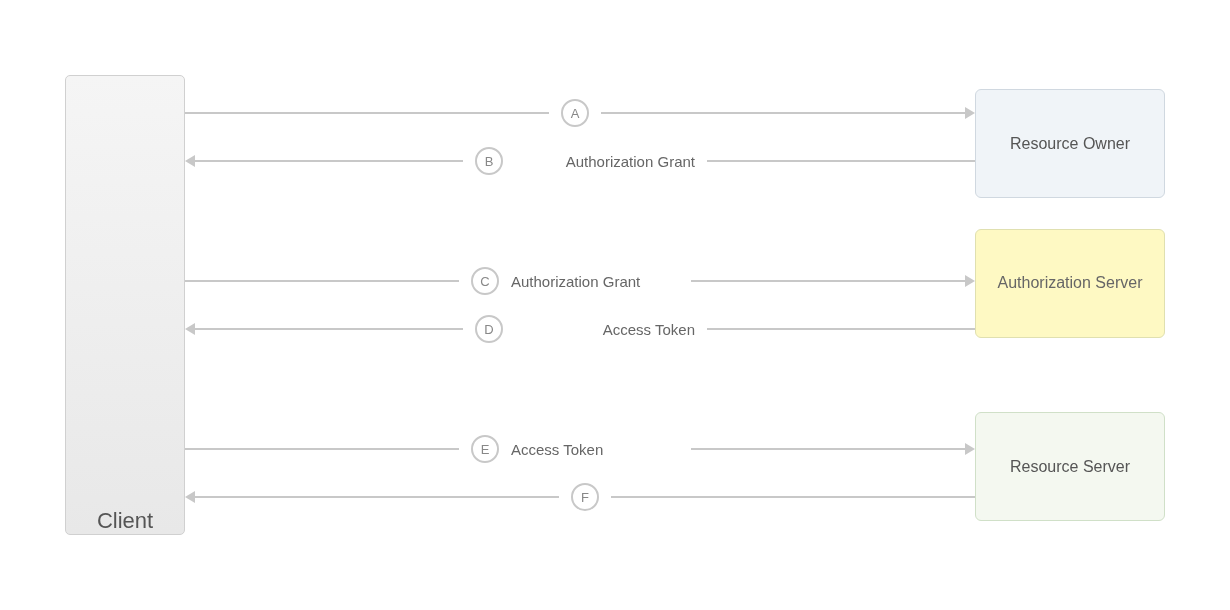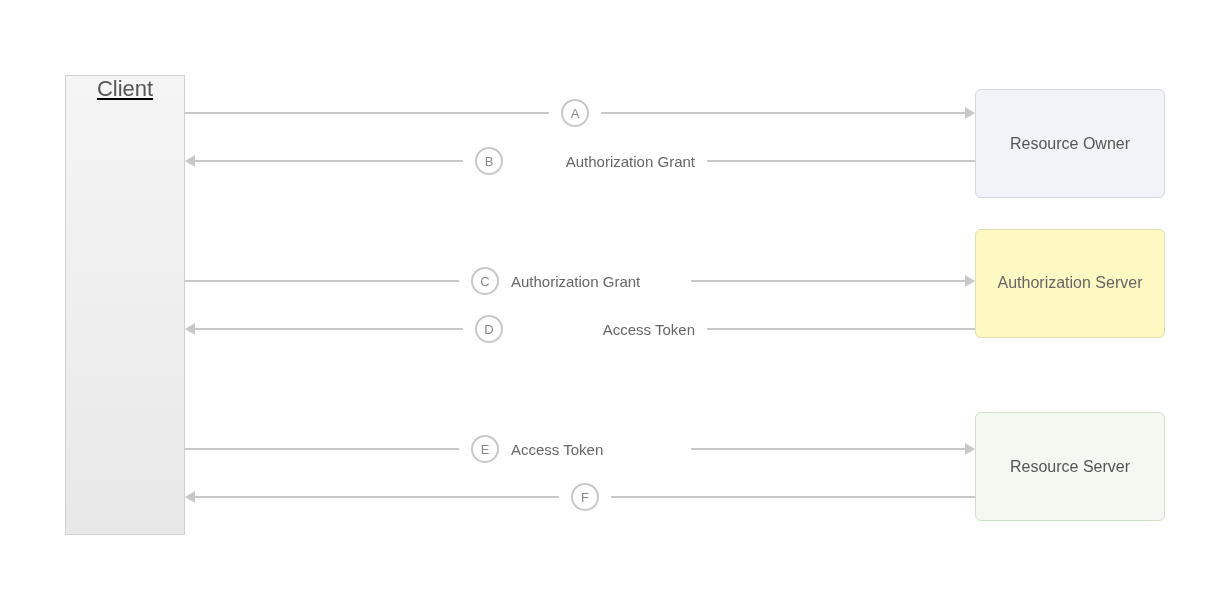--- a/index.html
+++ b/index.html
@@ -22,26 +22,25 @@
       height: 560px;
       position: relative;
     }
 
     
     .client-box {
       width: 120px;
       height: 460px;
       background: linear-gradient(to bottom, #f5f5f5, #e8e8e8);
       border: 1px solid #d0d0d0;
-      border-radius: 0;
-      display: flex;
-      align-items: flex-start;
+      border-radius: 5px;
+      display: flex;
+      align-items: flex-end;
       justify-content: center;
       flex-shrink: 0;
-      text-decoration: underline;
     }
 
     .client-box span {
       font-size: 22px;
       color: #555;
       font-weight: 500;
     }
 
     
     .middle {

